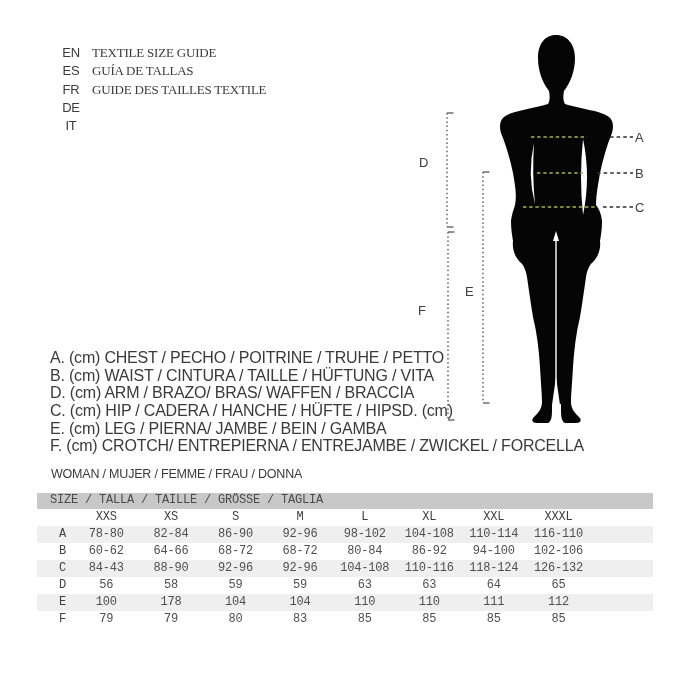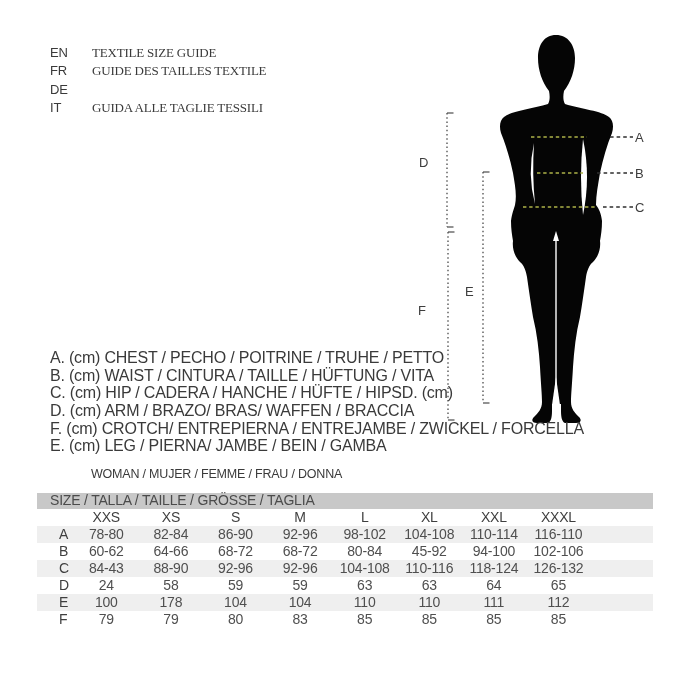--- a/index.html
+++ b/index.html
@@ -5,37 +5,37 @@
   html,body { margin:0; padding:0; background:#ffffff; }
   .canvas {
     position:relative; width:700px; height:700px; background:#ffffff;
     font-family:"Liberation Sans","DejaVu Sans",sans-serif;
     color:#3a3a3a; overflow:hidden;
     letter-spacing:-0.2px;
   }
   
   .lang-list { position:absolute; left:50px; top:44px; }
   .lang-row { display:flex; height:18.3px; line-height:18.3px; font-size:13px; }
-  .lang-code { width:42px; flex:0 0 42px; }
+  .lang-code { width:42px; flex:0 0 42px;text-align:center; }
   .lang-label { white-space:nowrap;font-family:Liberation Serif, serif; }
   
   .legend { position:absolute; left:50px; top:349px; }
   .legend-row { height:17.7px; line-height:17.7px; font-size:16px; white-space:nowrap; }
   
-  .audience { position:absolute; left:51px; top:467px; font-size:12.5px; line-height:14px; white-space:nowrap;margin-left:40px; }
+  .audience { position:absolute; left:51px; top:467px; font-size:12.5px; line-height:14px; white-space:nowrap; }
   
   .figure { position:absolute; left:405px; top:25px; width:250px; height:410px; }
   .figure svg { display:block; width:250px; height:410px; }
   .mlabel { font-family:"Liberation Sans","DejaVu Sans",sans-serif; font-size:13px; fill:#3d3d3d; }
   .dotline { stroke:#4a4a4a; stroke-width:1.3; stroke-dasharray:1.5 2.7; fill:none; }
   .tick { stroke:#4a4a4a; stroke-width:1.2; fill:none; }
   .dash-body { stroke-width:1.5; stroke-dasharray:3.4 2.8; fill:none; }
   .dash-out { stroke:#2e2e2e; stroke-width:1.4; stroke-dasharray:3.6 3; fill:none; }
   
-  .size-table { position:absolute; left:37px; top:493px; width:616px; font-size:14px; }
+  .size-table { position:absolute; left:37px; top:493px; width:616px; font-size:12px;font-family:Liberation Mono, monospace; }
   .table-title {
     height:15.5px; line-height:15.5px; background:#c8c8c8; color:#4b4b4b;
     padding-left:13px; white-space:nowrap;
   }
   .trow { display:grid; grid-template-columns:37px repeat(8,64.6px) 1fr; height:17px; line-height:17px; }
   .tbody .trow:nth-of-type(odd) { background:#efefef; }
   .cell { text-align:center; color:#4f4f4f; }
   .cell.hdr { color:#3f3f3f; }
   .cell.lbl { text-align:left; padding-left:22px; color:#3f3f3f; }
   .flow { display:contents; }
@@ -45,33 +45,36 @@
 
 <div class="canvas">
 
   <div class="lang-list">
 
       <div class="lang-row">
         <span class="lang-code">EN</span>
         <span class="lang-label">TEXTILE SIZE GUIDE</span>
       </div>
 
+      <div class="lang-row">
+        <span class="lang-code">ES</span>
+        <span class="lang-label">GUÍA DE TALLAS</span>
+      </div>
 
       <div class="lang-row">
         <span class="lang-code">FR</span>
         <span class="lang-label">GUIDE DES TAILLES TEXTILE</span>
       </div>
 
       <div class="lang-row">
         <span class="lang-code">DE</span>
       </div>
 
       <div class="lang-row">
         <span class="lang-code">IT</span>
-        <span class="lang-label">GUIDA ALLE TAGLIE TESSILI</span>
       </div>
     </div>
 
   <div class="figure">
     <svg viewBox="0 0 250 410">
 
       <path fill="#050505" d="
         M 151,10
         C 163,10 170,20 170,33
         C 170,45 166,57 159,66
@@ -153,27 +156,27 @@
       <text class="mlabel" x="13" y="289.5">F</text>
     </svg>
   </div>
 
   <div class="legend">
 
       <div class="legend-row">A. (cm) CHEST / PECHO / POITRINE / TRUHE / PETTO</div>
 
       <div class="legend-row">B. (cm) WAIST / CINTURA / TAILLE / HÜFTUNG / VITA</div>
 
+      <div class="legend-row">D. (cm) ARM / BRAZO/ BRAS/ WAFFEN / BRACCIA</div>
+
       <div class="legend-row">C. (cm) HIP / CADERA / HANCHE / HÜFTE / HIPSD. (cm)</div>
 
-      <div class="legend-row">D. (cm) ARM / BRAZO/ BRAS/ WAFFEN / BRACCIA</div>
+      <div class="legend-row">E. (cm) LEG / PIERNA/ JAMBE / BEIN / GAMBA</div>
 
       <div class="legend-row">F. (cm) CROTCH/ ENTREPIERNA / ENTREJAMBE / ZWICKEL / FORCELLA</div>
-
-      <div class="legend-row">E. (cm) LEG / PIERNA/ JAMBE / BEIN / GAMBA</div>
     </div>
 
   <div class="audience">WOMAN / MUJER / FEMME / FRAU / DONNA</div>
 
   <div class="size-table">
     <div class="table-title">SIZE / TALLA / TAILLE / GRÖSSE / TAGLIA</div>
     <div class="trow thead">
       <div class="cell lbl"></div>
       <div class="flow">
         
@@ -228,21 +231,21 @@
               <div class="cell val">60-62</div>
             
               <div class="cell val">64-66</div>
             
               <div class="cell val">68-72</div>
             
               <div class="cell val">68-72</div>
             
               <div class="cell val">80-84</div>
             
-              <div class="cell val">45-92</div>
+              <div class="cell val">86-92</div>
             
               <div class="cell val">94-100</div>
             
               <div class="cell val">102-106</div>
             </div>
         </div>
 
         <div class="trow">
           <div class="cell lbl">C</div>
           <div class="flow">
@@ -264,21 +267,21 @@
             
               <div class="cell val">126-132</div>
             </div>
         </div>
 
         <div class="trow">
           <div class="cell lbl">D</div>
           <div class="flow">
             
           
-              <div class="cell val">24</div>
+              <div class="cell val">56</div>
             
               <div class="cell val">58</div>
             
               <div class="cell val">59</div>
             
               <div class="cell val">59</div>
             
               <div class="cell val">63</div>
             
               <div class="cell val">63</div>

